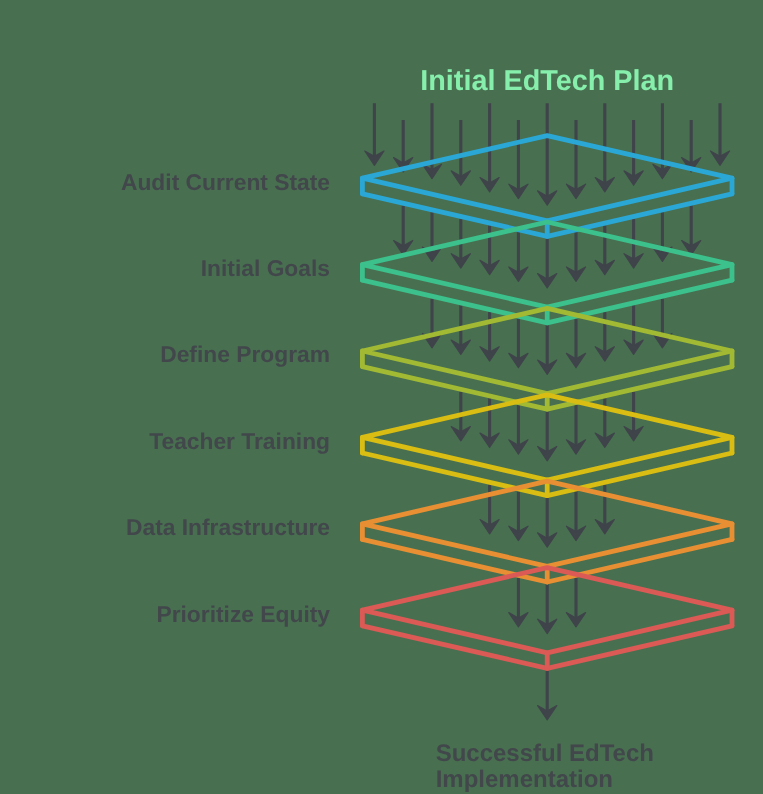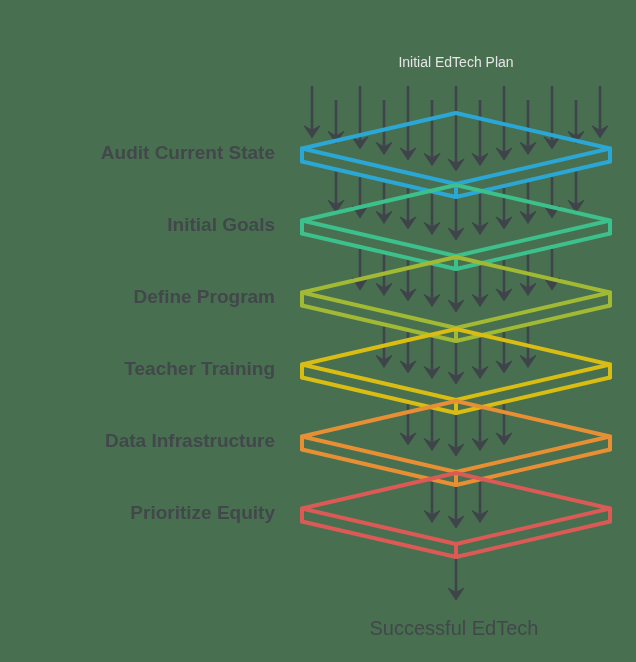--- a/index.html
+++ b/index.html
@@ -12,42 +12,42 @@
     overflow: hidden;
     font-family: "Liberation Sans", sans-serif;
   }
   .stage svg { position: absolute; left: 0; top: 0; }
   .diagram-title {
     position: absolute;
     left: 456px;
     top: 54px;
     transform: translateX(-50%);
     white-space: nowrap;
-    font-size: 14px;
-    font-weight: normal;
-    color: #e5e5e5;
+    font-size: 24px;
+    font-weight: bold;
+    color: #86efac;
   }
   .layer-label {
     position: absolute;
     right: 361px;
     white-space: nowrap;
     font-size: 19px;
     font-weight: bold;
     line-height: 22px;
     color: #42474b;
     text-align: left;
   }
   .sink-label {
     position: absolute;
     left: 454px;
     top: 617px;
     transform: translateX(-50%);
     text-align: left;
     font-size: 20px;
-    font-weight: normal;
+    font-weight: bold;
     line-height: 22px;
     color: #42474b;
     white-space: nowrap;
   }
 </style>
 </head>
 <body>
 
 <div class="stage">
 
@@ -188,15 +188,16 @@
       <div class="layer-label" style="top: 142px;">Audit Current State</div>
       <div class="layer-label" style="top: 214px;">Initial Goals</div>
       <div class="layer-label" style="top: 286px;">Define Program</div>
       <div class="layer-label" style="top: 358px;">Teacher Training</div>
       <div class="layer-label" style="top: 430px;">Data Infrastructure</div>
       <div class="layer-label" style="top: 502px; margin-left: 48px;">Prioritize Equity</div>
     </div>
 
   <div class="sink-label">
     <div>Successful EdTech</div>
+    <div>Implementation</div>
   </div>
 
 </div>
 
 </body></html>

